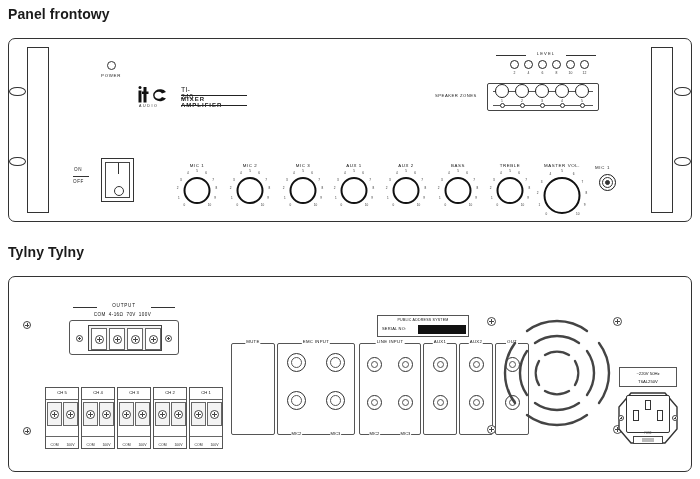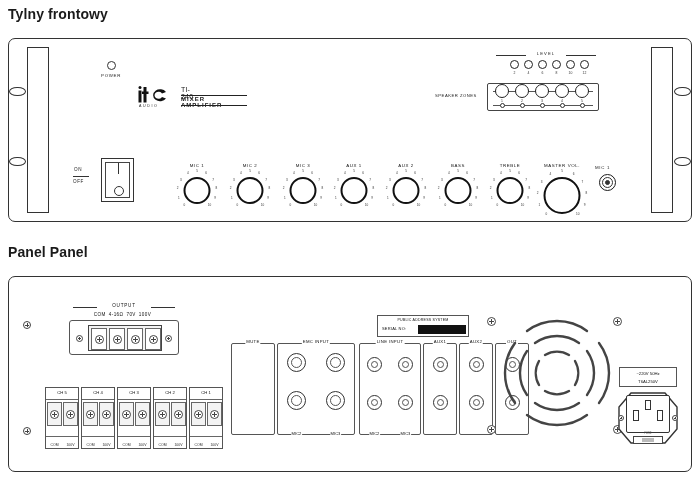--- a/index.html
+++ b/index.html
@@ -171,22 +171,22 @@
   #iec{position:absolute;left:8px;top:24px;width:62px;height:54px;}
   #iec-body{position:absolute;left:9px;top:4px;width:44px;height:38px;border:1.2px solid #333;border-radius:2px;background:#fff;box-sizing:border-box;}
   .iec-pin{position:absolute;background:#fff;border:1px solid #333;box-sizing:border-box;}
   #fuse{position:absolute;left:16px;bottom:1px;width:30px;height:8px;border:1px solid #444;background:#fff;box-sizing:border-box;}
   #fuse-core{position:absolute;left:8px;top:1px;width:12px;height:4px;background:#bbb;}
   #fuse-text{position:absolute;left:50%;bottom:10px;transform:translateX(-50%);font-size:2.6px;white-space:nowrap;color:#444;}
 </style>
 </head>
 <body>
 
-<div class="heading" id="h-front">Tylny frontowy</div>
-<div class="heading" id="h-rear">Panel Panel</div>
+<div class="heading" id="h-front">Panel frontowy</div>
+<div class="heading" id="h-rear">Tylny Tylny</div>
 
 <div class="panel" id="front-panel">
 
   <div class="ear" style="left:0;">
     <div class="ear-bar" style="left:18px;"></div>
     <div class="ear-hole" style="left:0px;top:48px;"></div>
     <div class="ear-hole" style="left:0px;top:118px;"></div>
   </div>
 
   <div class="ear" style="right:0;">

